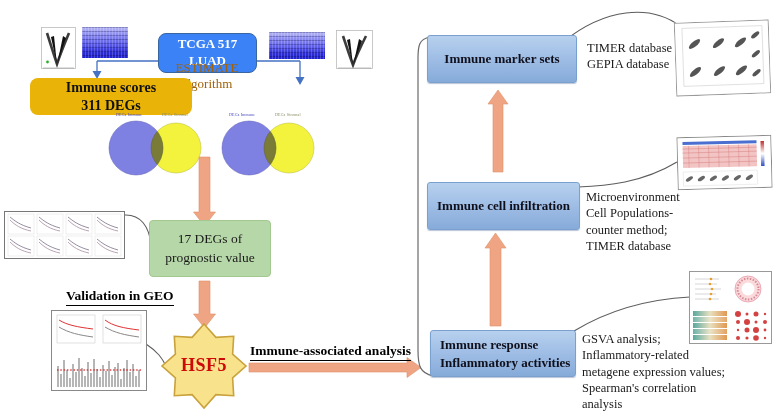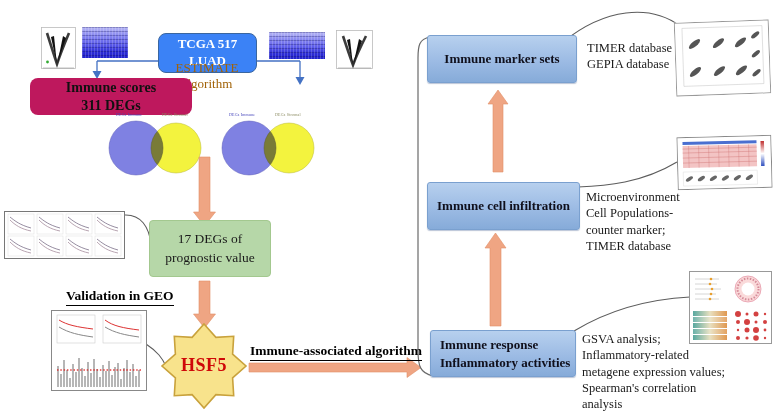--- a/index.html
+++ b/index.html
@@ -4,21 +4,21 @@
 <style>
   * { margin:0; padding:0; box-sizing:border-box; }
   html,body { background:#fff; }
   body { font-family:"Liberation Serif", serif; }
   #canvas { position:relative; width:773px; height:414px; background:#fff; overflow:hidden; }
   #overlay { position:absolute; left:0; top:0; z-index:1; }
   .abs { position:absolute; z-index:2; }
   .pre { white-space:pre-line; }
   .box { display:flex; align-items:center; justify-content:center; text-align:center; }
   .tcga { background:#3b82f6; border:1px solid #3a66a0; border-radius:8px; color:#fff; font-weight:bold; font-size:13px; line-height:1.3;margin-top:30px; }
-  .peach { background:#be185d; border-radius:8px; color:#111; font-weight:bold; font-size:14px; line-height:1.28; }
+  .peach { background:#eab308; border-radius:8px; color:#111; font-weight:bold; font-size:14px; line-height:1.28; }
   .green { background:#b6d7a8; border:1px solid #a3c88f; border-radius:4px; color:#1a1a1a; font-size:13.5px; line-height:1.35; }
   .bluebox { background:linear-gradient(180deg,#b7d0ee 0%,#9cbbe4 55%,#86abd9 100%); border:1px solid #7aa0cf; border-radius:3px; color:#10101c; font-weight:bold; font-size:13px; line-height:1.35; box-shadow:0 1px 1px rgba(60,90,140,.35); }
   .ulabel { font-weight:bold; font-size:13.5px; color:#000; border-bottom:1.6px solid #000; padding-bottom:1px; line-height:1.15; }
   .note { font-size:12.5px; color:#1a1a1a; line-height:1.3; }
   .plain { font-size:13px; color:#a16207; line-height:1.25; text-align:center; }
   .thumb { background:#fff; }
   .vlabel { font-size:4px; line-height:1; letter-spacing:.2px; }
   .hsf5 { font-weight:bold; font-size:18px; color:#cf0808; text-align:center; letter-spacing:.5px; }
 </style>
 </head>
@@ -161,30 +161,30 @@
         <path d="M54,10 C62,16 72,18 88,20" stroke="#d33" stroke-width="1" fill="none"></path>
         <path d="M54,17 C64,23 74,25 88,27" stroke="#888" stroke-width="1" fill="none"></path>
       </g>
       <path d="M7,77 V56 M10,77 V64 M13,77 V50 M16,77 V60 M19,77 V68 M22,77 V54 M25,77 V62 M28,77 V48 M31,77 V58 M34,77 V66 M37,77 V52 M40,77 V63 M43,77 V49 M46,77 V59 M49,77 V67 M52,77 V55 M55,77 V61 M58,77 V51 M61,77 V65 M64,77 V57 M67,77 V53 M70,77 V69 M73,77 V58 M76,77 V50 M79,77 V62 M82,77 V54 M85,77 V66 M88,77 V60" stroke="#aaa" stroke-width="1.7" fill="none"></path>
       <line x1="6" y1="60" x2="90" y2="60" stroke="#d22" stroke-width="1.3" stroke-dasharray="1.5,1.8" opacity="0.85"></line>
     </svg>
   </div>
 
   <div class="abs hsf5" style="left:169px; top:355px; width:70px;">HSF5</div>
 
-  <span class="abs ulabel" style="left:250px; top:343px;">Immune-associated algorithm</span>
+  <span class="abs ulabel" style="left:250px; top:343px;">Immune-associated analysis</span>
 
   <div class="abs box bluebox" style="left:427px; top:35px; width:150px; height:48px;">Immune marker sets</div>
   <div class="abs note pre" style="left:587px; top:40px; width:180px;">TIMER database
 GEPIA database</div>
 
   <div class="abs box bluebox" style="left:427px; top:182px; width:153px; height:48px;">Immune cell infiltration</div>
   <div class="abs note pre" style="left:586px; top:189px; width:180px;">Microenvironment
 Cell Populations-
-counter marker;
+counter method;
 TIMER database</div>
 
   <div class="abs note pre" style="left:582px; top:331px; width:190px;">GSVA analysis;
 Inflammatory-related
 metagene expression values;
 Spearman's correlation
 analysis</div>
   <div class="abs box bluebox pre" style="left:430px; top:330px; width:146px; height:47px; justify-content:flex-start; text-align:left; padding-left:9px;">Immune response
 Inflammatory activities</div>
 

